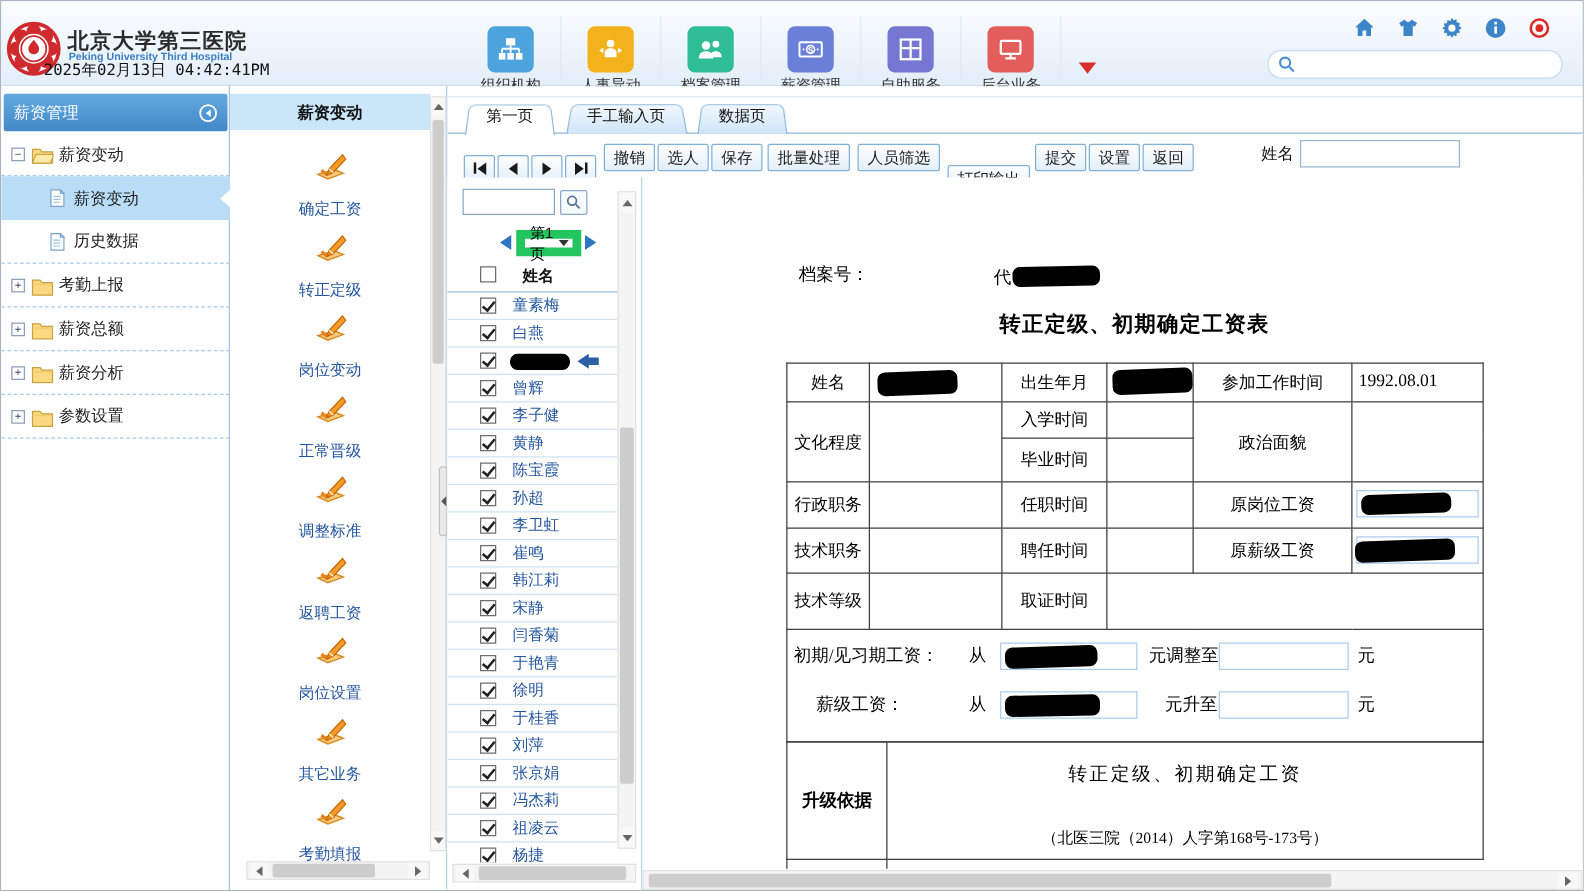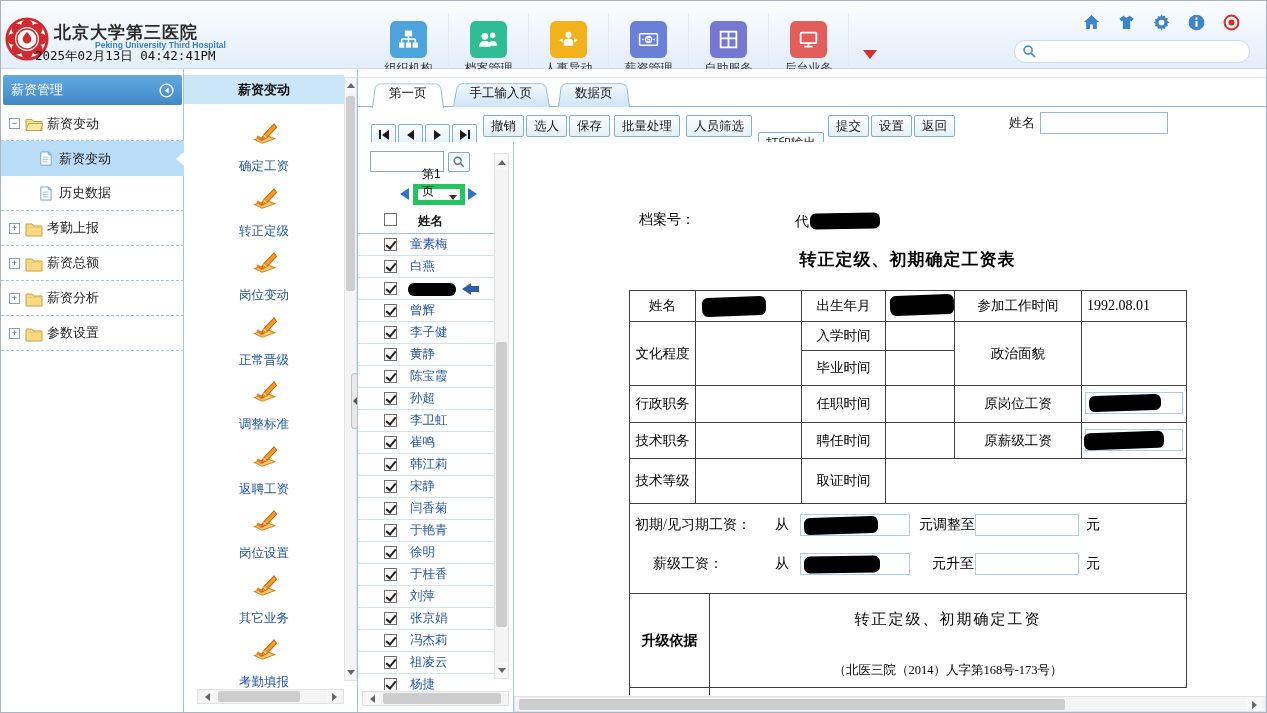--- a/index.html
+++ b/index.html
@@ -4,21 +4,21 @@
 <style>
   * { margin:0; padding:0; box-sizing:border-box; }
   html,body { width:1267px; height:713px; font-family:"Liberation Sans","DejaVu Sans",sans-serif; }
   .page { position:relative; width:1267px; height:713px; background:#fff; border:1px solid #aab4bf; overflow:hidden; }
 
   
   .top-header { position:absolute; left:0; top:0; width:1267px; height:68px;
     background:linear-gradient(#fbfdff,#e3eef9); border-bottom:1px solid #ccdcec; }
   .logo { position:absolute; left:4px; top:16px; width:44px; height:44px; }
   .hosp-name { position:absolute; left:53px; top:20px; font-size:17px; font-weight:bold; color:#2b2b2b; letter-spacing:1px; }
-  .hosp-en { position:absolute; left:54px; top:39px; font-size:8.5px; font-weight:bold; color:#3b7fc4;margin-left:40px; }
+  .hosp-en { position:absolute; left:54px; top:39px; font-size:8.5px; font-weight:bold; color:#3b7fc4; }
   .datetime { position:absolute; left:34px; top:47px; font-size:12.5px; color:#111; font-family:"DejaVu Sans Mono","Liberation Mono",monospace; }
   .top-nav { position:absolute; left:368px; top:12px; height:68px; display:flex; }
   .nav-item { width:80px; height:68px; border-right:1px solid #e2ebf5; text-align:center; cursor:pointer; position:relative; }
   .nav-item .tile { width:37px; height:37px; border-radius:6px; margin:8px auto 0; display:flex; align-items:center; justify-content:center; }
   .nav-item .nav-label { font-size:12px; color:#333; margin-top:2px; display:block; }
   .more-arrow { position:absolute; left:862px; top:49px; width:0; height:0;
     border-left:7px solid transparent; border-right:7px solid transparent; border-top:9px solid #d9302c; cursor:pointer; }
   .quick-icons { position:absolute; left:1082px; top:13px; display:flex; gap:18px; }
   .quick-icons span { width:17px; height:17px; display:inline-block; cursor:pointer; }
   .top-search { position:absolute; left:1013px; top:39px; width:236px; height:23px; background:#fff;
@@ -86,22 +86,22 @@
   .name-filter { position:absolute; right:100px; top:43px; display:flex; align-items:center; }
   .name-filter label { font-size:13px; color:#111; margin-right:5px; }
   .name-filter input { width:128px; height:22px; border:1px solid #9ab7d2; font-size:12px; padding:0 4px; outline:none; }
 
   
   .people { position:absolute; left:357px; top:141px; width:156px; height:572px; background:#fff; border-right:1px solid #a9cbe8; }
   .pp-search { position:absolute; left:12px; top:9px; width:74px; height:21px; border:1px solid #8aa8c8; font-size:12px; padding:0 3px; outline:none; }
   .pp-search-btn { position:absolute; left:90px; top:10px; width:22px; height:20px; border:1px solid #8aa8c8; background:#f6fafd; border-radius:2px; cursor:pointer; display:flex; align-items:center; justify-content:center; }
   .pg-prev { position:absolute; left:42px; top:46px; width:0; height:0; border-top:6px solid transparent; border-bottom:6px solid transparent; border-right:9px solid #2e77c0; cursor:pointer; }
   .pg-next { position:absolute; left:110px; top:46px; width:0; height:0; border-top:6px solid transparent; border-bottom:6px solid transparent; border-left:9px solid #2e77c0; cursor:pointer; }
-  .pg-select { position:absolute; left:55px; top:42px; width:52px; height:21px; border:5px solid #22c55e; background:#fff;
-    font-size:12px; display:flex; align-items:flex-end; padding-left:4px; cursor:pointer; }
+  .pg-select { position:absolute; left:55px; top:42px; width:52px; height:21px; border:7px solid #22c55e; background:#fff;
+    font-size:12px; display:flex; align-items:center; padding-left:4px; cursor:pointer; }
   .pg-select .chev { margin-left:auto; margin-right:3px; width:0; height:0; border-left:4px solid transparent; border-right:4px solid transparent; border-top:5px solid #333; }
   .pp-head { position:absolute; left:0; top:65px; width:136px; height:27px; border-bottom:1px solid #9fc4e4; }
   .pp-head .col-name { position:absolute; left:60px; top:6px; font-size:12.5px; font-weight:bold; color:#111; }
   .cbx { position:relative; width:13px; height:13px; border:1px solid #6f6f6f; background:#fff; display:inline-block; cursor:pointer; }
   .cbx.checked::after { content:""; position:absolute; left:3px; top:0px; width:4px; height:8px;
     border-right:2px solid #222; border-bottom:2px solid #222; transform:rotate(40deg); }
   .pp-rows { position:absolute; left:0; top:92px; width:136px; height:456px; overflow:hidden; }
   .pp-row { position:relative; height:22px; border-bottom:1px solid #cfe3f5; display:flex; align-items:center; }
   .pp-row .cbx { position:absolute; left:26px; }
   .pp-row .p-name { position:absolute; left:52px; font-size:12.5px; color:#2456a0; cursor:pointer; white-space:nowrap; }
@@ -158,40 +158,40 @@
               <rect x="6.5" y="1.5" width="7" height="5.5" fill="#fff"></rect>
               <path d="M10 7v2.5M3.5 9.5h13M3.5 9.5v3M10 9.5v3M16.5 9.5v3" stroke="#fff" stroke-width="1.4" fill="none"></path>
               <rect x="1" y="12.8" width="5" height="5" fill="#fff"></rect>
               <rect x="7.5" y="12.8" width="5" height="5" fill="#fff"></rect>
               <rect x="14" y="12.8" width="5" height="5" fill="#fff"></rect>
             </svg>
           </span>
           <span class="nav-label">组织机构</span>
         </div>
         <div class="nav-item">
+          <span class="tile" style="background:#f3b11b">
+            <svg width="21" height="21" viewBox="0 0 20 20">
+              <circle cx="10" cy="5.5" r="2.9" fill="#fff"></circle>
+              <path d="M5.5 16v-3.3c0-2.1 2-3.6 4.5-3.6s4.5 1.5 4.5 3.6V16z" fill="#fff"></path>
+              <path d="M1.2 10.8l3.3-2.1v4.2z" fill="#fff"></path>
+              <path d="M18.8 10.8l-3.3-2.1v4.2z" fill="#fff"></path>
+            </svg>
+          </span>
+          <span class="nav-label">人事异动</span>
+        </div>
+        <div class="nav-item">
           <span class="tile" style="background:#2fbd96">
             <svg width="21" height="21" viewBox="0 0 20 20">
               <circle cx="14" cy="6" r="2.6" fill="#fff"></circle>
               <path d="M9.5 16c0-3 2-4.6 4.5-4.6S18.5 13 18.5 16z" fill="#fff"></path>
               <circle cx="6.5" cy="7" r="3.2" fill="#fff"></circle>
               <path d="M1 17c0-3.7 2.4-5.5 5.5-5.5S12 13.3 12 17z" fill="#fff"></path>
             </svg>
           </span>
           <span class="nav-label">档案管理</span>
-        </div>
-        <div class="nav-item">
-          <span class="tile" style="background:#f3b11b">
-            <svg width="21" height="21" viewBox="0 0 20 20">
-              <circle cx="10" cy="5.5" r="2.9" fill="#fff"></circle>
-              <path d="M5.5 16v-3.3c0-2.1 2-3.6 4.5-3.6s4.5 1.5 4.5 3.6V16z" fill="#fff"></path>
-              <path d="M1.2 10.8l3.3-2.1v4.2z" fill="#fff"></path>
-              <path d="M18.8 10.8l-3.3-2.1v4.2z" fill="#fff"></path>
-            </svg>
-          </span>
-          <span class="nav-label">人事异动</span>
         </div>
         <div class="nav-item">
           <span class="tile" style="background:#6a7fd8">
             <svg width="21" height="21" viewBox="0 0 20 20">
               <rect x="1.5" y="4.5" width="17" height="11" rx="1" fill="none" stroke="#fff" stroke-width="1.5"></rect>
               <circle cx="10" cy="10" r="3" fill="none" stroke="#fff" stroke-width="1.2"></circle>
               <text x="10" y="12.4" font-size="6.5" fill="#fff" text-anchor="middle" font-weight="bold">S</text>
               <path d="M4 10h1.3M14.7 10H16" stroke="#fff" stroke-width="1.2"></path>
             </svg>
           </span>

